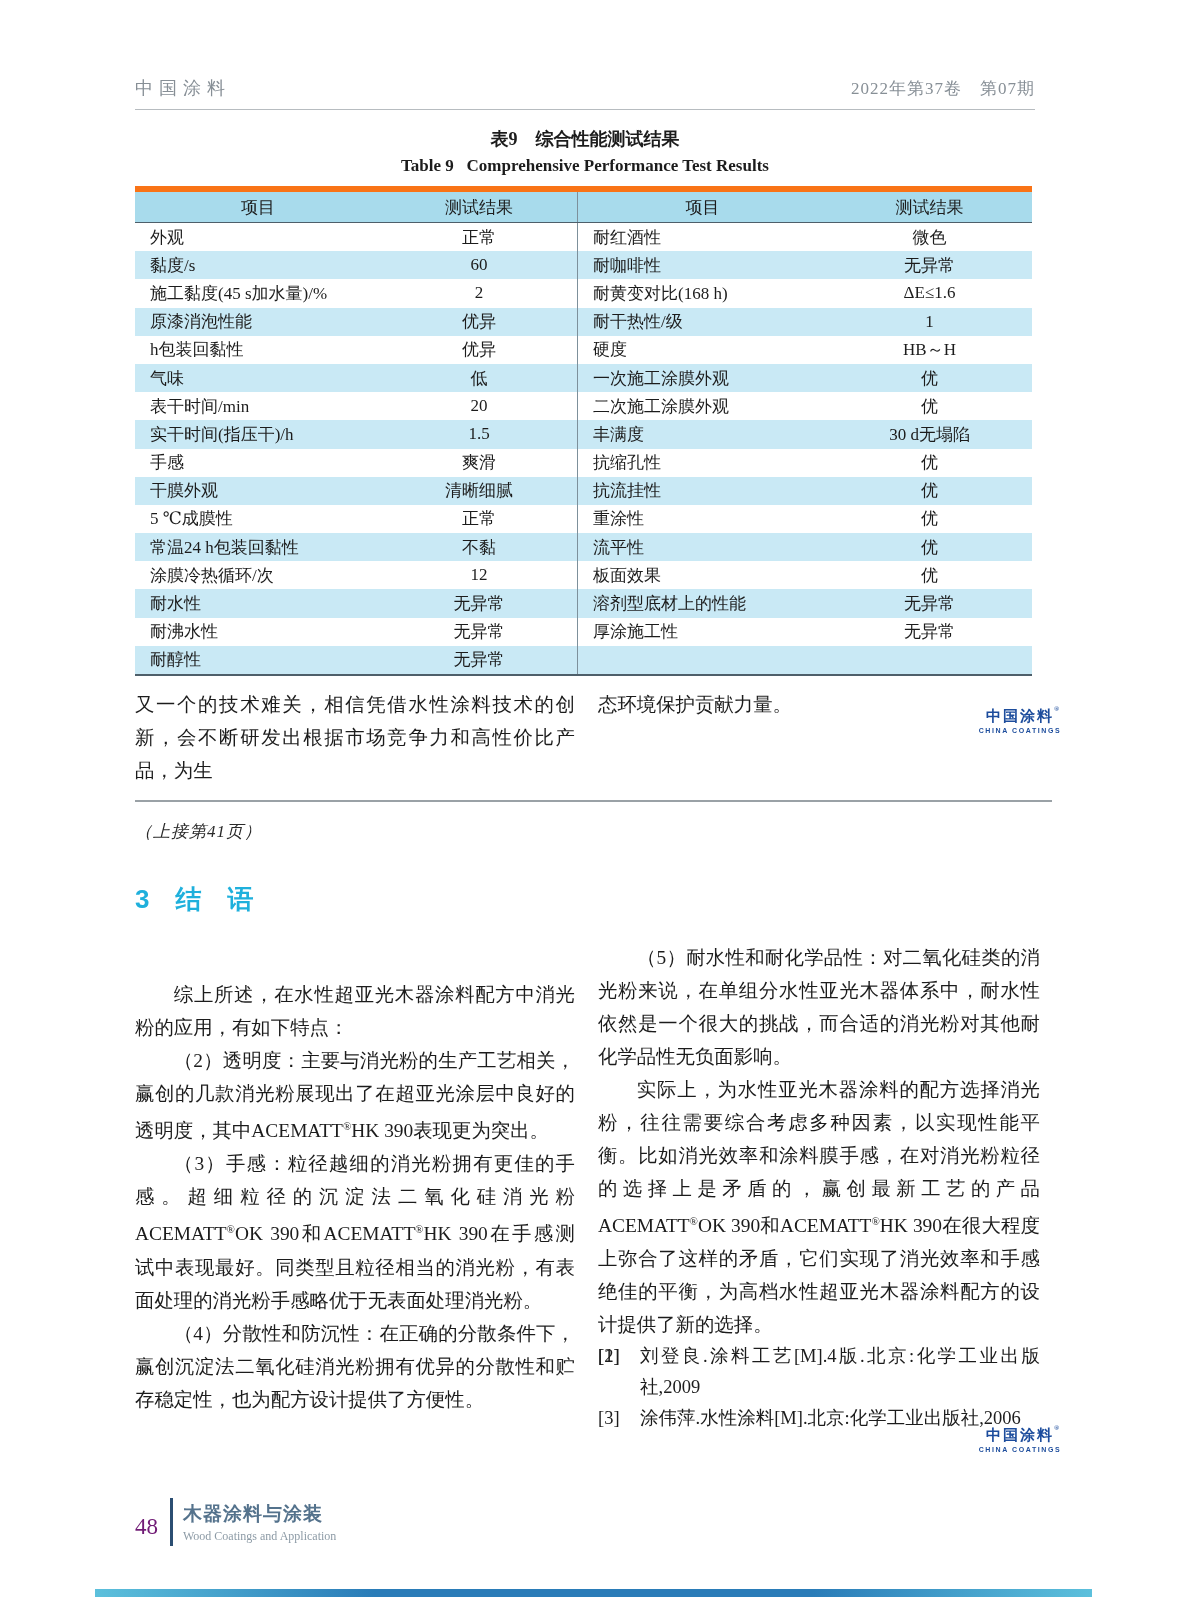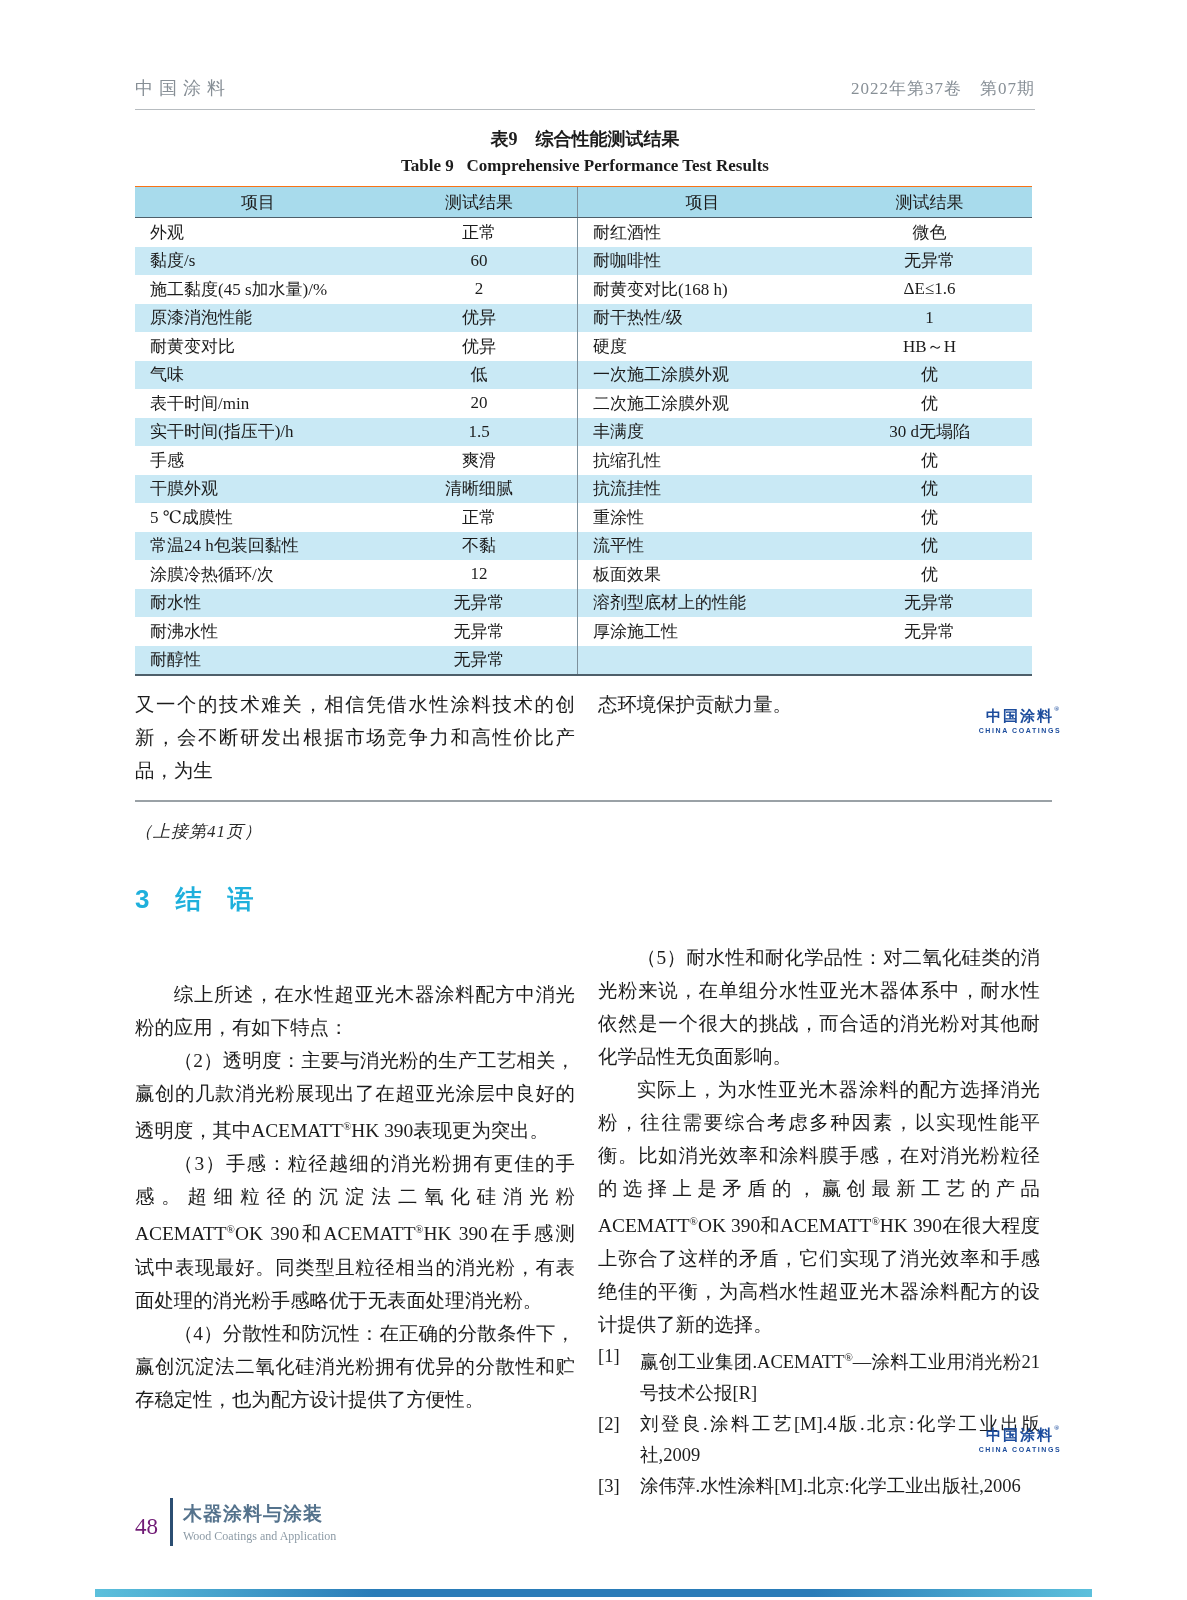--- a/index.html
+++ b/index.html
@@ -23,21 +23,21 @@
     font-size:18px; font-weight:bold;
   }
   .tbl-title-en {
     position:absolute; left:135px; top:156px; width:900px; text-align:center;
     font-size:17px; font-weight:bold; white-space:pre;
   }
   
   .perf-table {
     position:absolute; left:135px; top:186px; width:897px; height:490px;
     display:flex; flex-direction:column;
-    border-top:1px solid #f97316; border-bottom:2px solid #4e5f6a;
+    border-top:6px solid #f97316; border-bottom:2px solid #4e5f6a;
     font-size:17px;
   }
   .t-row { display:grid; grid-template-columns:246px 196px 250px 205px; align-items:center; }
   .t-head {
     height:31px; background:#a8dbec; border-bottom:1px solid #4e5f6a;
   }
   .t-head .t-cell { text-align:center; }
   .t-body { flex:1; display:flex; flex-direction:column; }
   .t-body .t-row { flex:1; }
   .t-body .t-row:nth-child(even) { background:#c9e9f5; }
@@ -126,21 +126,21 @@
           <div class="t-cell t-label t-group2">耐黄变对比(168 h)</div>
           <div class="t-cell t-value">ΔE≤1.6</div>
         </div>
         <div class="t-row">
           <div class="t-cell t-label">原漆消泡性能</div>
           <div class="t-cell t-value">优异</div>
           <div class="t-cell t-label t-group2">耐干热性/级</div>
           <div class="t-cell t-value">1</div>
         </div>
         <div class="t-row">
-          <div class="t-cell t-label">耐黄变对比</div>
+          <div class="t-cell t-label">h包装回黏性</div>
           <div class="t-cell t-value">优异</div>
           <div class="t-cell t-label t-group2">硬度</div>
           <div class="t-cell t-value">HB～H</div>
         </div>
         <div class="t-row">
           <div class="t-cell t-label">气味</div>
           <div class="t-cell t-value">低</div>
           <div class="t-cell t-label t-group2">一次施工涂膜外观</div>
           <div class="t-cell t-value">优</div>
         </div>
@@ -225,21 +225,21 @@
       <div class="para">（2）透明度：主要与消光粉的生产工艺相关，赢创的几款消光粉展现出了在超亚光涂层中良好的透明度，其中ACEMATT<sup>®</sup>HK 390表现更为突出。</div>
       <div class="para">（3）手感：粒径越细的消光粉拥有更佳的手感。超细粒径的沉淀法二氧化硅消光粉ACEMATT<sup>®</sup>OK 390和ACEMATT<sup>®</sup>HK 390在手感测试中表现最好。同类型且粒径相当的消光粉，有表面处理的消光粉手感略优于无表面处理消光粉。</div>
       <div class="para">（4）分散性和防沉性：在正确的分散条件下，赢创沉淀法二氧化硅消光粉拥有优异的分散性和贮存稳定性，也为配方设计提供了方便性。</div>
     </div>
   <div class="col col-right" id="col-right">
     <div id="right-paras">
         <div class="para">（5）耐水性和耐化学品性：对二氧化硅类的消光粉来说，在单组分水性亚光木器体系中，耐水性依然是一个很大的挑战，而合适的消光粉对其他耐化学品性无负面影响。</div>
         <div class="para">实际上，为水性亚光木器涂料的配方选择消光粉，往往需要综合考虑多种因素，以实现性能平衡。比如消光效率和涂料膜手感，在对消光粉粒径的选择上是矛盾的，赢创最新工艺的产品ACEMATT<sup>®</sup>OK 390和ACEMATT<sup>®</sup>HK 390在很大程度上弥合了这样的矛盾，它们实现了消光效率和手感绝佳的平衡，为高档水性超亚光木器涂料配方的设计提供了新的选择。</div>
       </div>
     <div id="ref-list">
-        <div class="ref-item"><span class="ref-num">[1]</span><span>赢创工业集团.ACEMATT<sup>®</sup>—涂料工业用消光粉21号技术公报[R]</span></div>
+        <div class="ref-item"><span class="ref-num">[1]</span></div>
         <div class="ref-item"><span class="ref-num">[2]</span><span>刘登良.涂料工艺[M].4版.北京:化学工业出版社,2009</span></div>
         <div class="ref-item"><span class="ref-num">[3]</span><span>涂伟萍.水性涂料[M].北京:化学工业出版社,2006</span></div>
       </div>
   </div>
 
   <div class="cc-logo logo-2">
     <div class="cn"><span>中国涂料</span><sup>®</sup></div>
     <div class="en">CHINA COATINGS</div>
   </div>
 

